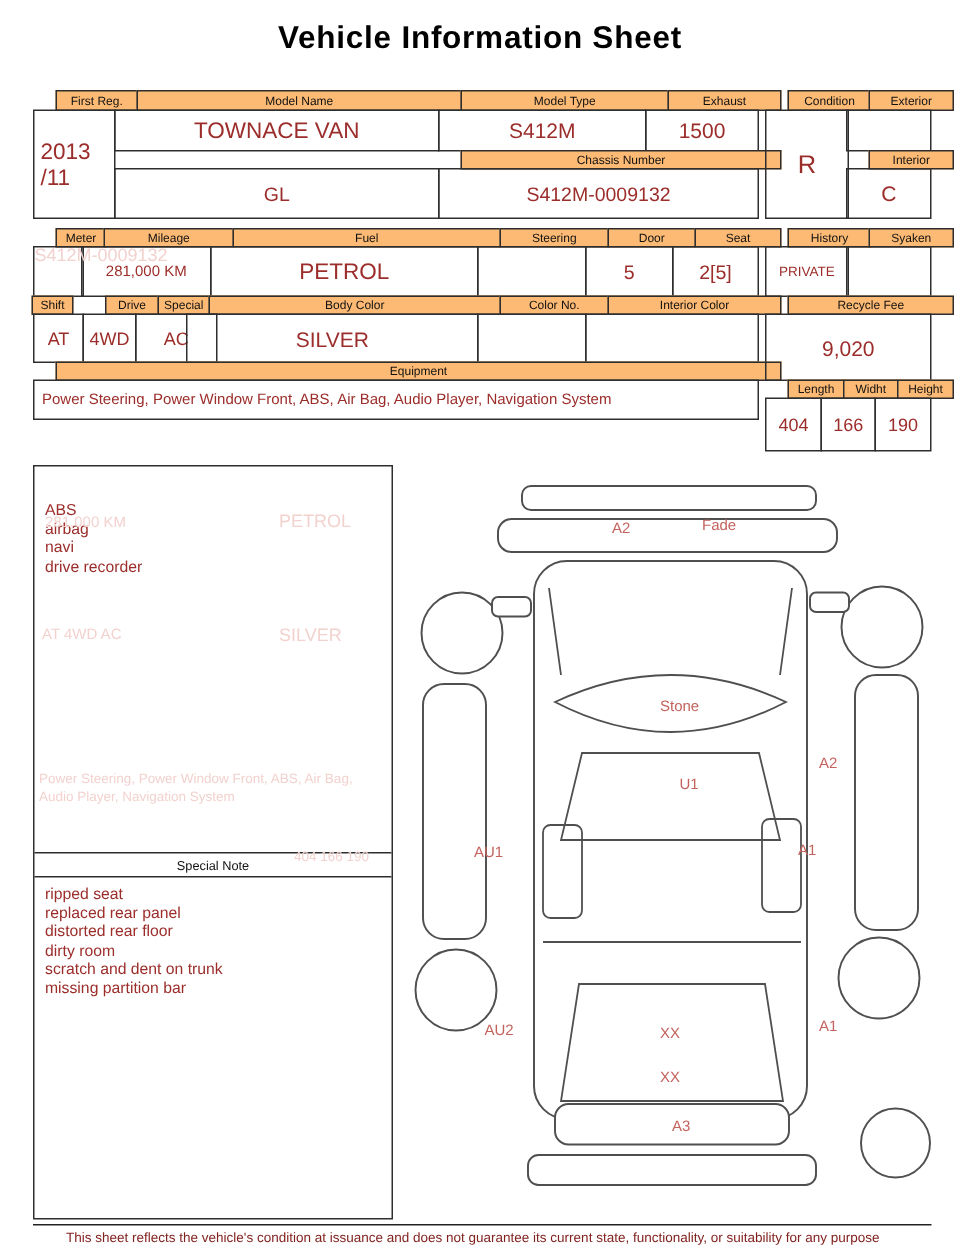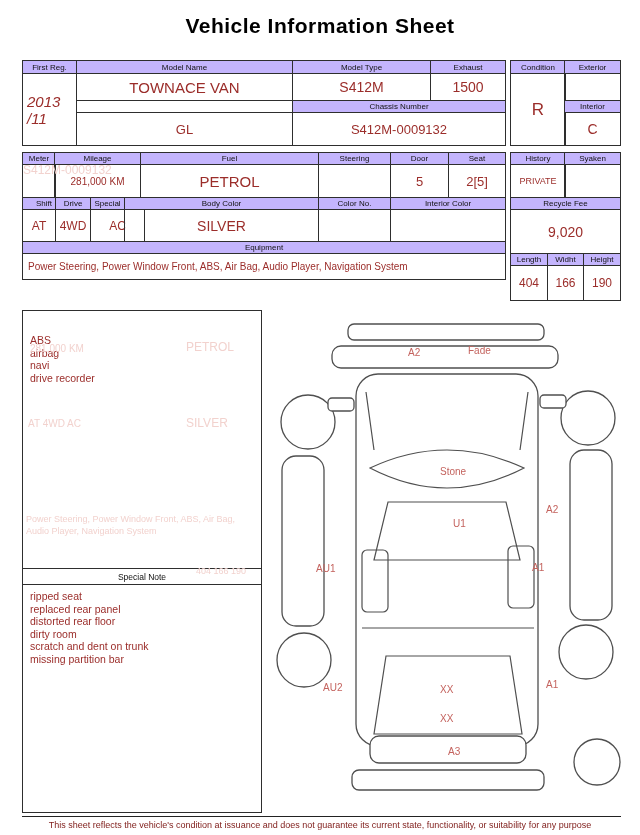--- a/index.html
+++ b/index.html
@@ -5,36 +5,36 @@
 :root{
   --red:#9b2d2a;
   --ghost:#f2d2ce;
   --anno:#c4635e;
   --line:#2e2e2e;
 }
 *{margin:0;padding:0;box-sizing:border-box;}
 body{background:#fff;font-family:"Liberation Sans",sans-serif;}
 .sheet{position:relative;width:640px;height:835px;background:#fff;overflow:hidden;margin:0 auto;}
 .title{position:absolute;left:0;top:14px;width:100%;text-align:center;font-size:21px;font-weight:600;color:#000;letter-spacing:.5px;}
-.hdr{position:absolute;border:1px solid var(--line);background:#c4b5fd;display:flex;align-items:center;justify-content:center;font-size:8px;color:#111;white-space:nowrap;}
+.hdr{position:absolute;border:1px solid var(--line);background:#fdba74;display:flex;align-items:center;justify-content:center;font-size:8px;color:#111;white-space:nowrap;margin-left:15px;}
 .val{position:absolute;border:1px solid var(--line);display:flex;align-items:center;justify-content:center;color:var(--red);font-size:13px;white-space:nowrap;}
 .fs9{font-size:9px}.fs10{font-size:10px}.fs12{font-size:12px}
 .fs14{font-size:14px}.fs15{font-size:15px}.fs17{font-size:17px}
-.firstreg{flex-direction:column;align-items:flex-start;justify-content:center;padding-left:4px;line-height:17px;font-size:15px;font-style:italic;}
+.firstreg{flex-direction:column;align-items:flex-start;justify-content:center;padding-left:4px;line-height:17px;font-size:15px;}
 .leftalign{justify-content:flex-start;padding-left:5px;}
 .commentbox{position:absolute;left:22px;top:310px;width:240px;height:503px;border:1px solid var(--line);background:transparent;}
 .boxlabel{position:absolute;left:0;top:0;width:100%;height:16px;border-bottom:1px solid var(--line);display:flex;align-items:center;justify-content:center;font-size:8.5px;color:#111;}
 .notelabel{position:absolute;left:0;top:257px;width:100%;height:17px;border-top:1px solid var(--line);border-bottom:1px solid var(--line);display:flex;align-items:center;justify-content:center;font-size:8.5px;color:#111;}
 .itemlist{position:absolute;color:var(--red);font-size:10.5px;line-height:12.5px;}
 .itemlist div{white-space:nowrap;}
 .diagram{position:absolute;left:270px;top:318px;width:356px;height:486px;}
 .anno{position:absolute;color:var(--anno);font-size:10px;white-space:nowrap;}
 .ghost{position:absolute;color:var(--ghost);white-space:nowrap;pointer-events:none;}
 .footline{position:absolute;left:22px;top:816px;width:599px;border-top:1.5px solid #222;}
-.foottext{position:absolute;left:0;top:820px;width:100%;text-align:center;font-size:9px;color:#82221f;}
+.foottext{position:absolute;left:0;top:820px;width:100%;font-size:9px;color:#82221f;padding-left:44px;}
 </style>
 </head>
 <body>
 
 <div class="sheet">
 
   <div class="title">Vehicle Information Sheet</div>
 
   <div class="hdr" style="left:22px;top:60px;width:55px;height:14px">First Reg.</div>
   <div class="hdr" style="left:76px;top:60px;width:217px;height:14px">Model Name</div>
@@ -67,21 +67,21 @@
   <div class="hdr" style="left:390px;top:152px;width:59px;height:13px">Door</div>
   <div class="hdr" style="left:448px;top:152px;width:58px;height:13px">Seat</div>
 
   <div class="val" style="left:22px;top:164px;width:34px;height:34px"></div>
   <div class="val fs10" style="left:54px;top:164px;width:87px;height:34px">281,000 KM</div>
   <div class="val fs15" style="left:140px;top:164px;width:179px;height:34px">PETROL</div>
   <div class="val" style="left:318px;top:164px;width:73px;height:34px"></div>
   <div class="val" style="left:390px;top:164px;width:59px;height:34px">5</div>
   <div class="val" style="left:448px;top:164px;width:58px;height:34px">2[5]</div>
 
-  <div class="hdr" style="left:22px;top:197px;width:44px;height:13px">Shift</div>
+  <div class="hdr" style="left:6px;top:197px;width:28px;height:13px">Shift</div>
   <div class="hdr" style="left:55px;top:197px;width:36px;height:13px">Drive</div>
   <div class="hdr" style="left:90px;top:197px;width:35px;height:13px">Special</div>
   <div class="hdr" style="left:124px;top:197px;width:195px;height:13px">Body Color</div>
   <div class="hdr" style="left:318px;top:197px;width:73px;height:13px">Color No.</div>
   <div class="hdr" style="left:390px;top:197px;width:116px;height:13px">Interior Color</div>
 
   <div class="val fs12" style="left:22px;top:209px;width:34px;height:33px">AT</div>
   <div class="val fs12" style="left:55px;top:209px;width:36px;height:33px">4WD</div>
   <div class="val fs12" style="left:90px;top:209px;width:55px;height:33px">AC</div>
   <div class="val fs14" style="left:124px;top:209px;width:195px;height:33px">SILVER</div>

